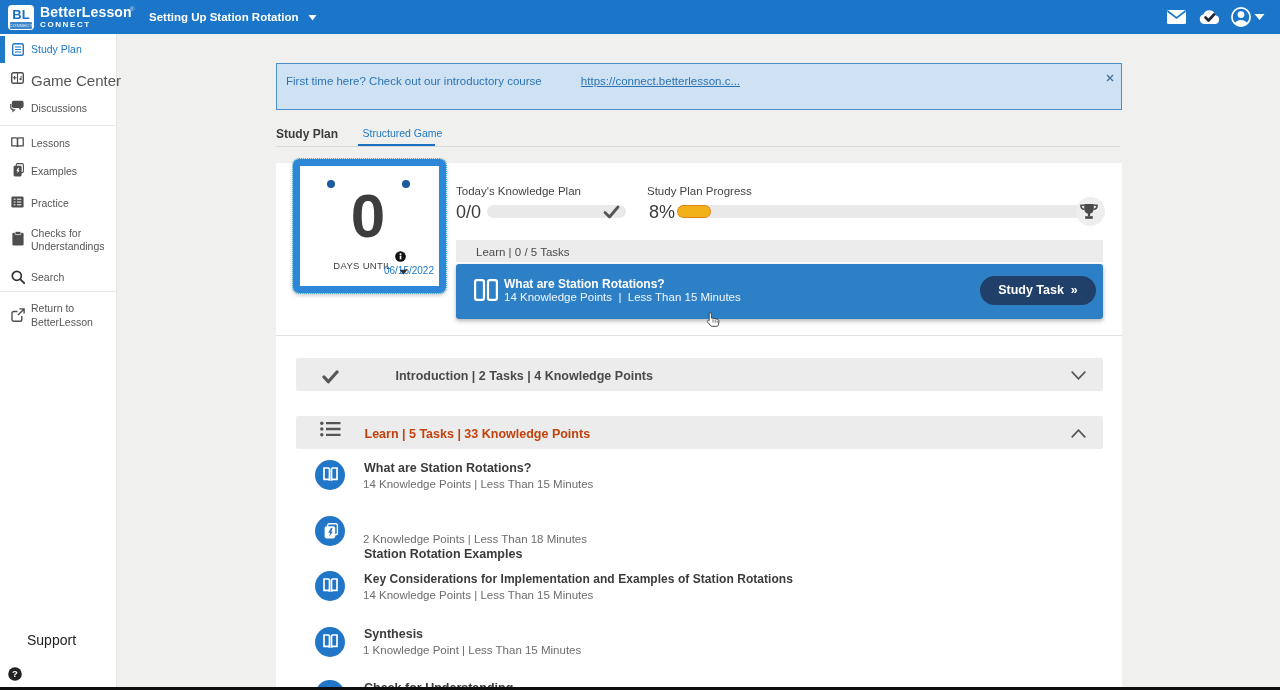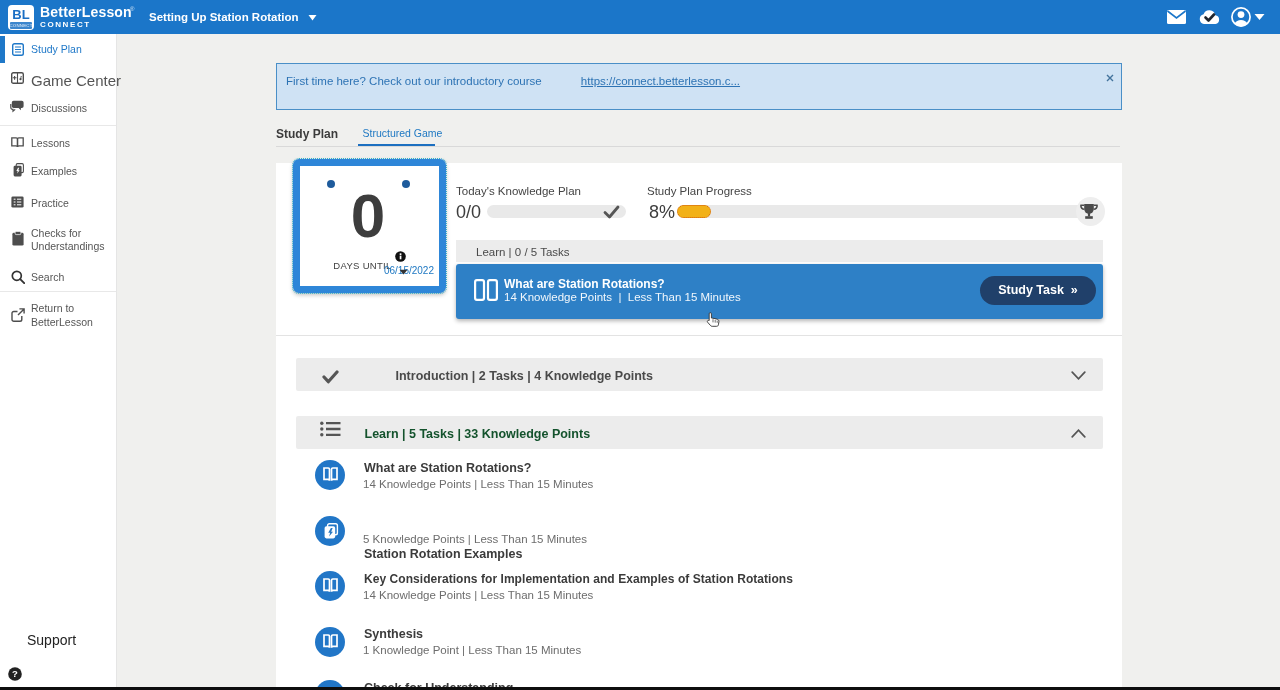--- a/index.html
+++ b/index.html
@@ -188,21 +188,21 @@
     <path d="M1.2 1.2 L7.5 7.8 L13.8 1.2" fill="none" stroke="#555" stroke-width="1.7" stroke-linecap="round"></path>
   </svg>
 
 <div class="abs" style="left:296px;top:416px;width:807px;height:33px;background:#ececec;border-radius:2px;"></div>
 <svg class="abs" style="left:320px;top:421px;" width="21" height="16" viewBox="0 0 21 16">
     <circle cx="1.8" cy="2.2" r="1.7" fill="#555"></circle>
     <circle cx="1.8" cy="8" r="1.7" fill="#555"></circle>
     <circle cx="1.8" cy="13.8" r="1.7" fill="#555"></circle>
     <path d="M6 2.2 h14.5 M6 8 h14.5 M6 13.8 h14.5" stroke="#555" stroke-width="2.3"></path>
   </svg>
-<div class="abs" style="left:364.5px;top:427px;color:#14532d;font-size:12.5px;font-weight:bold;">Learn | 5 Tasks | 33 Knowledge Points</div>
+<div class="abs" style="left:364.5px;top:427px;color:#c2410c;font-size:12.5px;font-weight:bold;">Learn | 5 Tasks | 33 Knowledge Points</div>
 <svg class="abs" style="left:1071px;top:429px;" width="15" height="9" viewBox="0 0 15 9">
     <path d="M1.2 7.8 L7.5 1.2 L13.8 7.8" fill="none" stroke="#555" stroke-width="1.7" stroke-linecap="round"></path>
   </svg>
 
 <div id="items">
     <div class="abs" style="left:315px;top:460.2px;width:30px;height:30px;border-radius:50%;background:#2176c7;">
       <svg width="15" height="16" viewBox="0 0 15 16" style="position:absolute;left:7.5px;top:7px;">
         <path d="M1 1 h4.2 a1.3 1.3 0 0 1 1.3 1.3 v11.4 a1.3 1.3 0 0 0 -1.3 -1.3 H1 Z" fill="none" stroke="#fff" stroke-width="1.7"></path>
         <path d="M14 1 h-4.2 a1.3 1.3 0 0 0 -1.3 1.3 v11.4 a1.3 1.3 0 0 1 1.3 -1.3 H14 Z" fill="none" stroke="#fff" stroke-width="1.7"></path>
       </svg>
@@ -210,21 +210,21 @@
     <div class="abs" style="left:364px;top:461.0px;color:#3b3b3b;font-size:12.5px;font-weight:bold;">What are Station Rotations?</div>
     <div class="abs" style="left:363px;top:477.7px;color:#6d6d6d;font-size:11.5px;">14 Knowledge Points | Less Than 15 Minutes</div>
     <div class="abs" style="left:315px;top:515.7px;width:30px;height:30px;border-radius:50%;background:#2176c7;">
       <svg width="15" height="16" viewBox="0 0 15 16" style="position:absolute;left:8.5px;top:7px;">
         <rect x="3.6" y="0.7" width="9.8" height="11" rx="1.8" fill="none" stroke="#fff" stroke-width="1.4"></rect>
         <rect x="0.6" y="3.2" width="10.6" height="12.2" rx="1.8" fill="#fff"></rect>
         <path d="M6.9 5 L4.2 9.8 h1.9 l-1 3.8 L9 8.7 H7.2 L8.7 5 Z" fill="#2b79c2"></path>
       </svg>
     </div>
     <div class="abs" style="left:364px;top:516.5px;color:#3b3b3b;font-size:12.5px;font-weight:bold;margin-top:30px;">Station Rotation Examples</div>
-    <div class="abs" style="left:363px;top:533.2px;color:#6d6d6d;font-size:11.5px;">5 Knowledge Points | Less Than 15 Minutes</div>
+    <div class="abs" style="left:363px;top:533.2px;color:#6d6d6d;font-size:11.5px;">2 Knowledge Points | Less Than 18 Minutes</div>
     <div class="abs" style="left:315px;top:571.2px;width:30px;height:30px;border-radius:50%;background:#2176c7;">
       <svg width="15" height="16" viewBox="0 0 15 16" style="position:absolute;left:7.5px;top:7px;">
         <path d="M1 1 h4.2 a1.3 1.3 0 0 1 1.3 1.3 v11.4 a1.3 1.3 0 0 0 -1.3 -1.3 H1 Z" fill="none" stroke="#fff" stroke-width="1.7"></path>
         <path d="M14 1 h-4.2 a1.3 1.3 0 0 0 -1.3 1.3 v11.4 a1.3 1.3 0 0 1 1.3 -1.3 H14 Z" fill="none" stroke="#fff" stroke-width="1.7"></path>
       </svg>
     </div>
     <div class="abs" style="left:364px;top:572.0px;color:#3b3b3b;font-size:12px;font-weight:bold;letter-spacing:0.05px;">Key Considerations for Implementation and Examples of Station Rotations</div>
     <div class="abs" style="left:363px;top:588.7px;color:#6d6d6d;font-size:11.5px;">14 Knowledge Points | Less Than 15 Minutes</div>
     <div class="abs" style="left:315px;top:626.6px;width:30px;height:30px;border-radius:50%;background:#2176c7;">
       <svg width="15" height="16" viewBox="0 0 15 16" style="position:absolute;left:7.5px;top:7px;">

